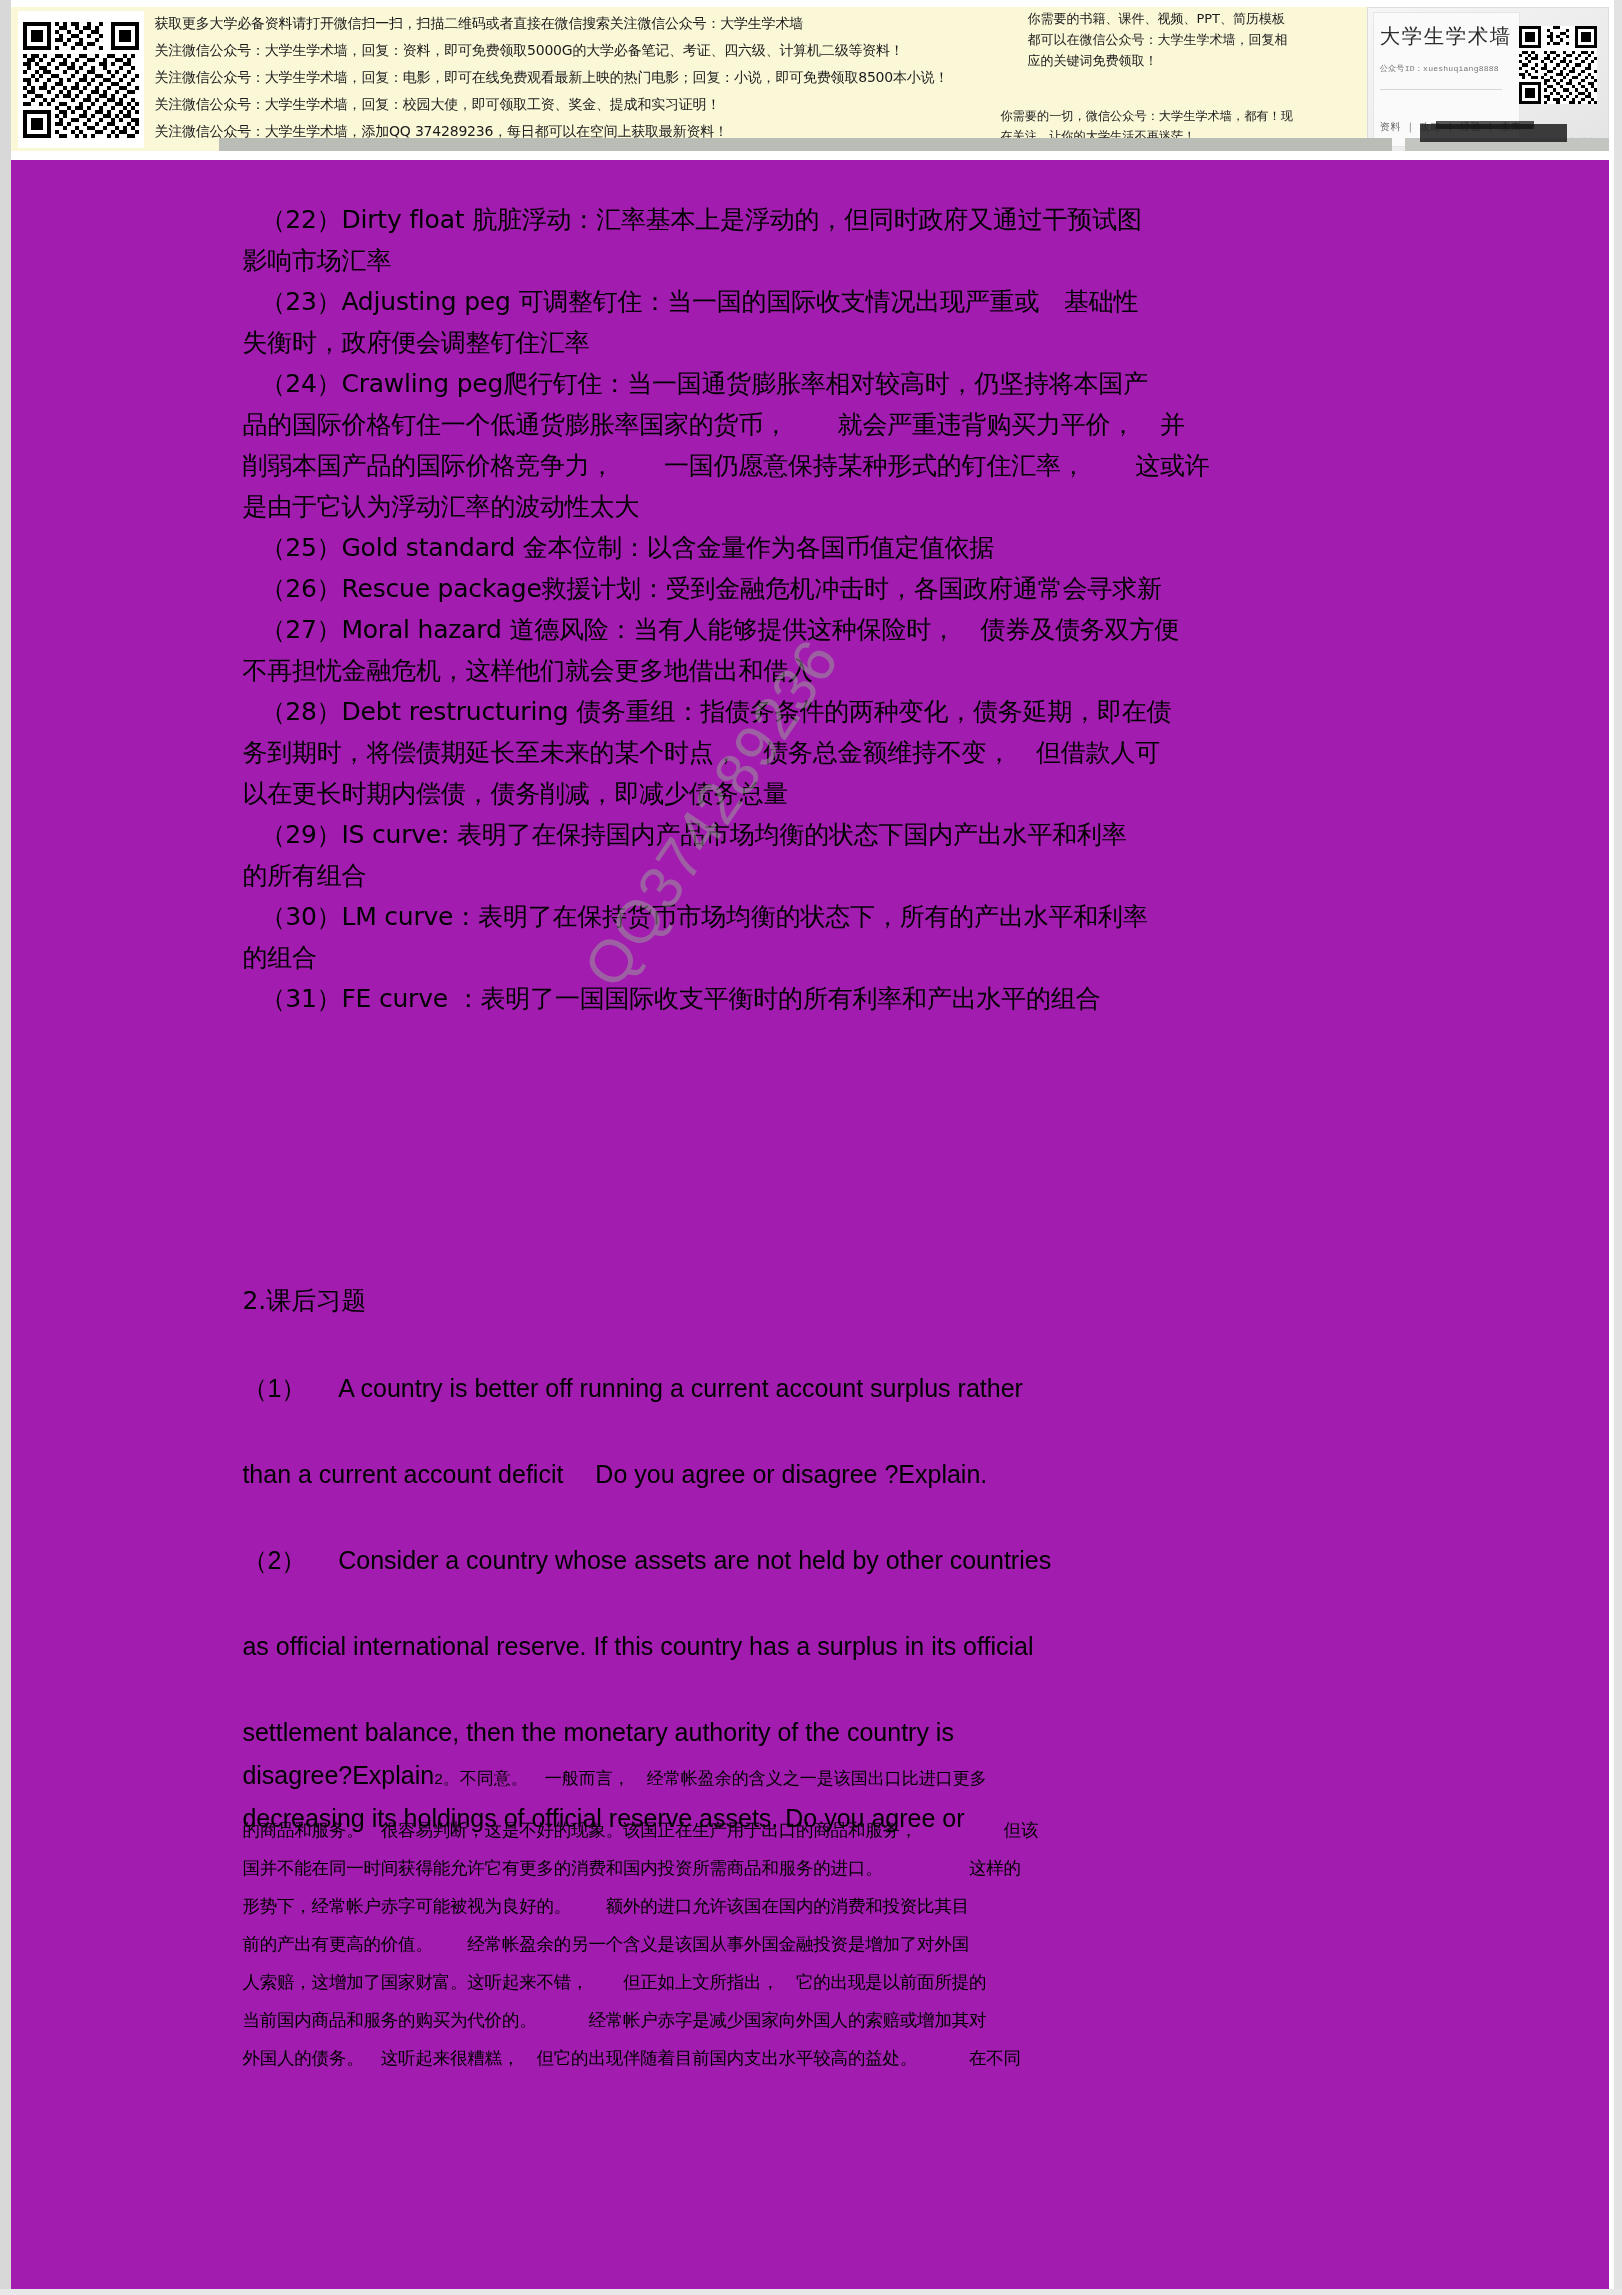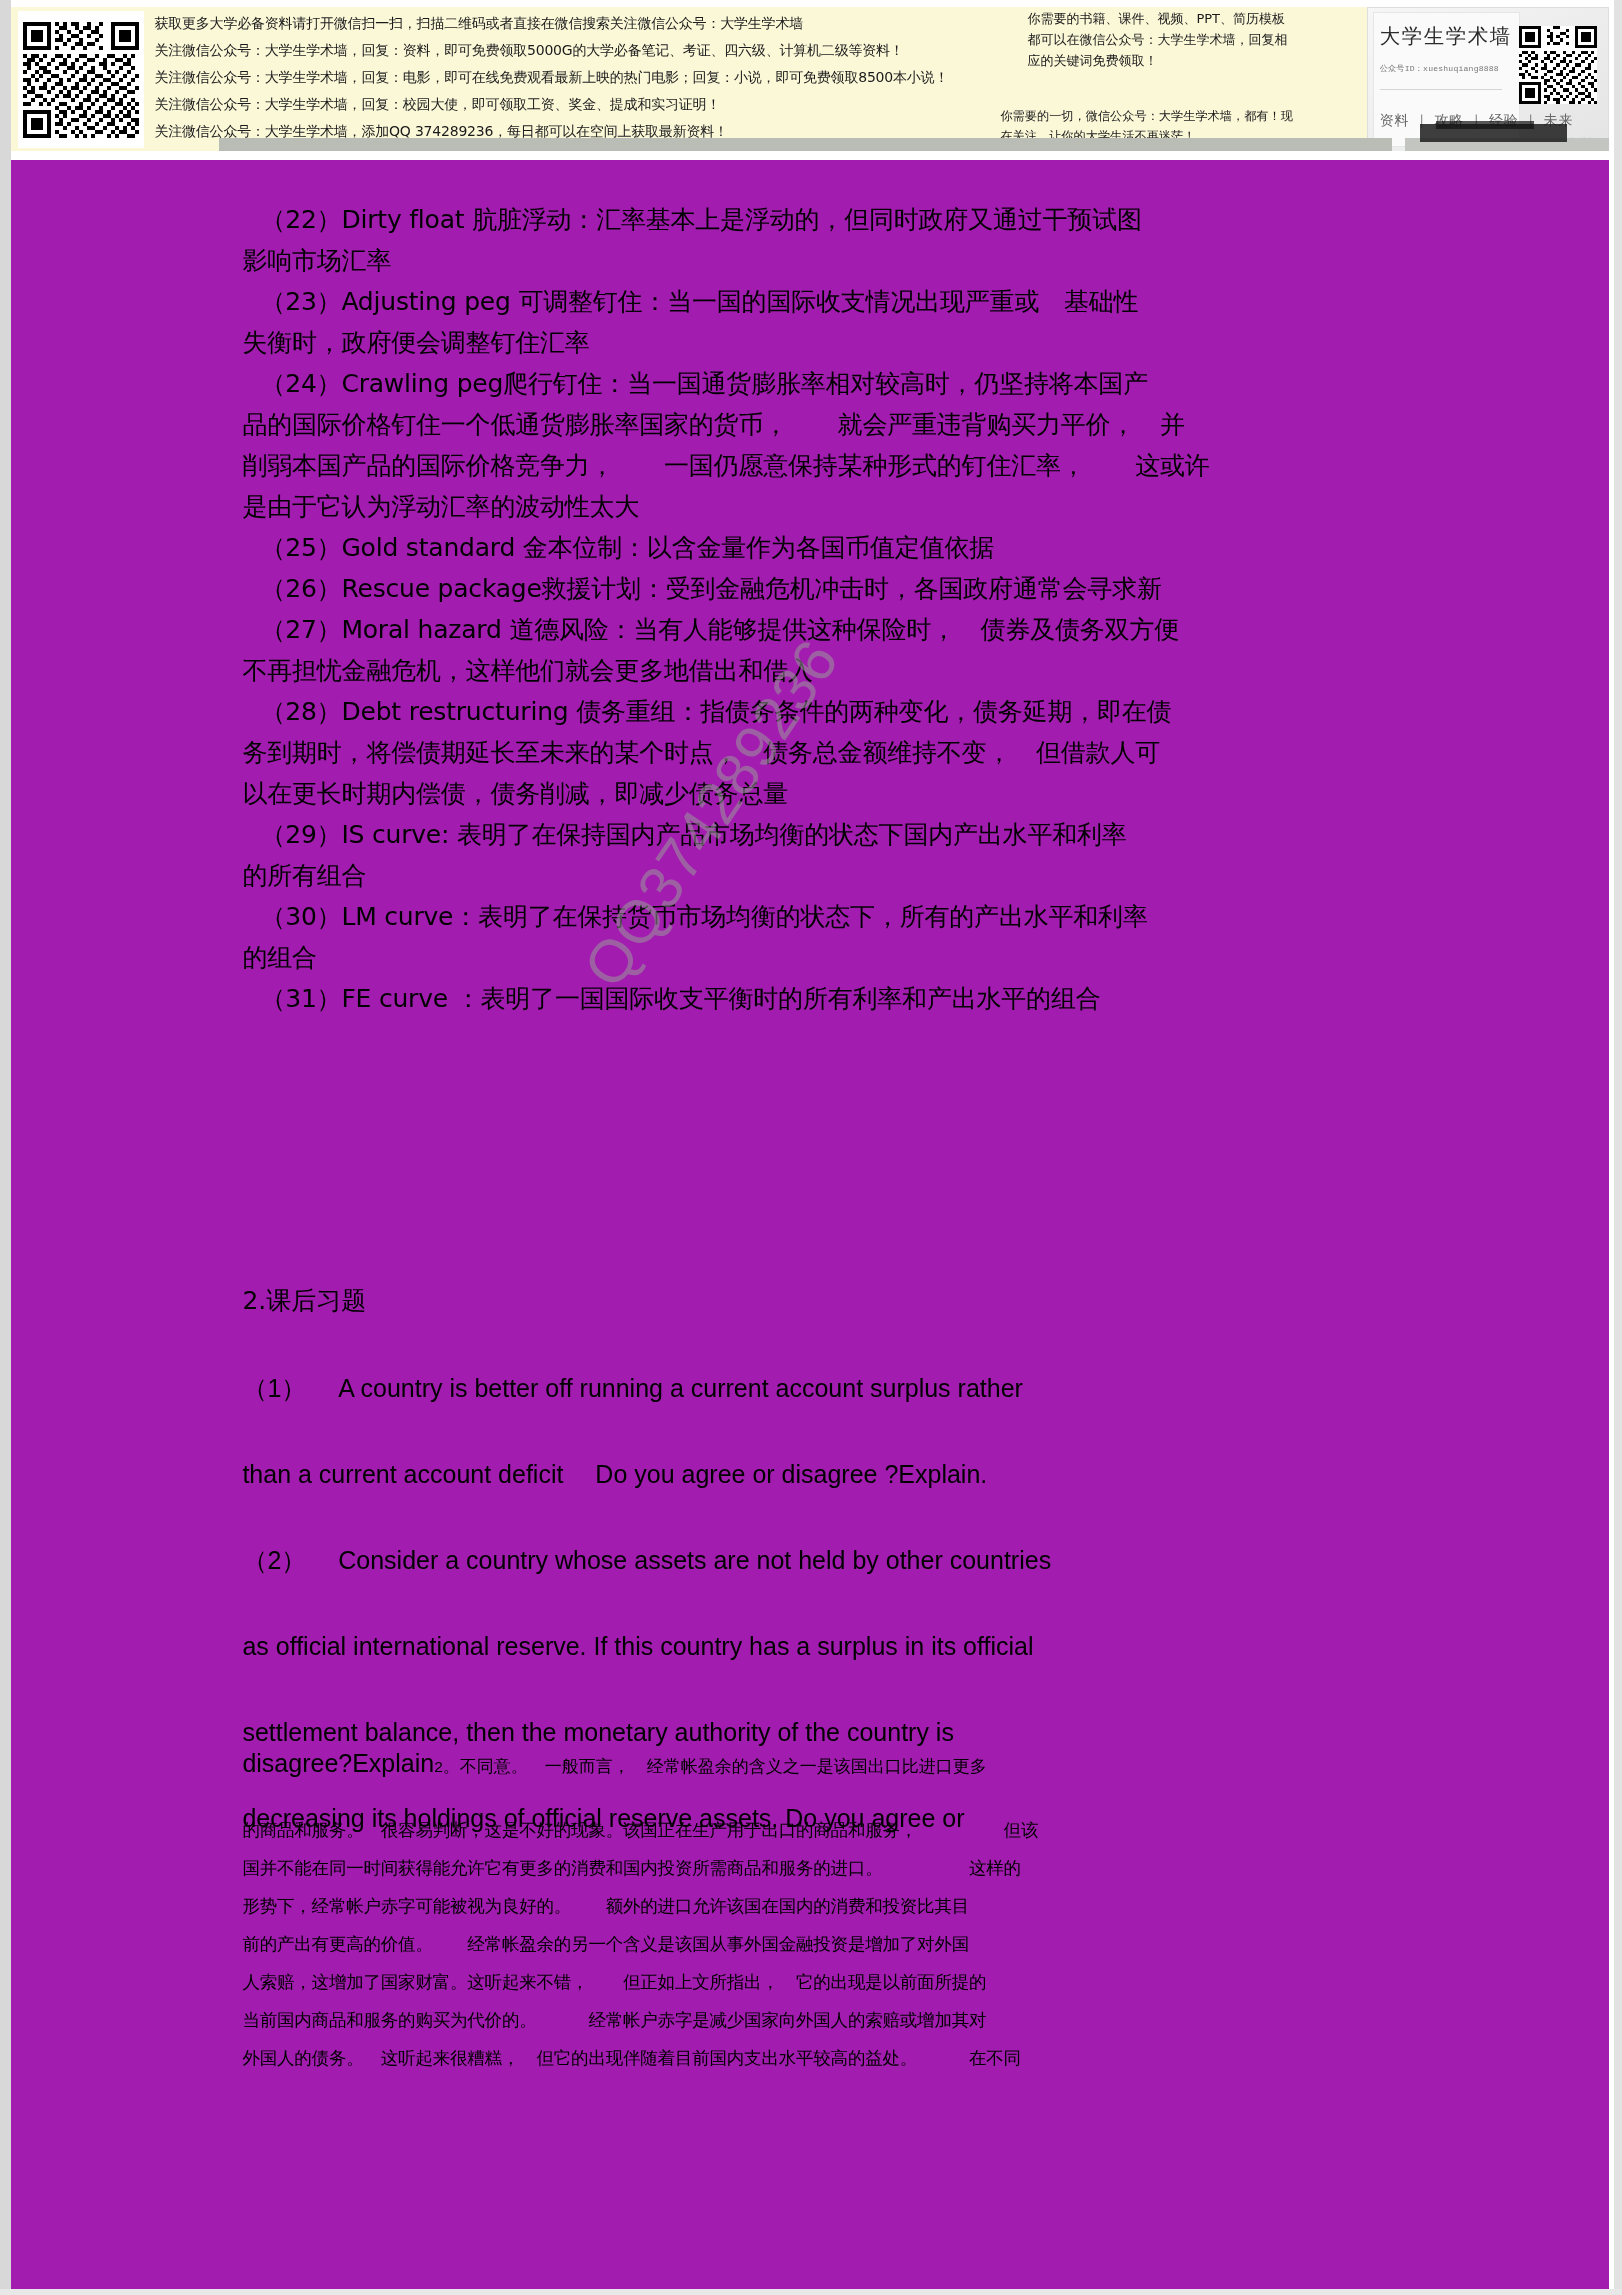--- a/index.html
+++ b/index.html
@@ -142,22 +142,22 @@
     font-family: Liberation Mono, monospace;
   }
   .card-rule {
     position: absolute;
     left: 11.4px; top: 81px;
     width: 122px; height: 0.8px;
     background: #d5d5d5;
   }
   .card-tags {
     position: absolute;
-    left: 11.4px; top: 104px;
-    font-size: 14px;
+    left: 11.4px; top: 112px;
+    font-size: 10px;
     color: #666666;
     letter-spacing: 0.8px;
     font-family: "DejaVu Sans", "Liberation Sans", sans-serif;
   }
   .card-qr {
     position: absolute;
     right: 11.4px; top: 18px;
     width: 78px; height: 78px;
     background: #ffffff;
   }
@@ -249,21 +249,21 @@
     font-family: "Liberation Sans", "DejaVu Sans", sans-serif;
   }
   .qa-block p { margin: 0; }
 
   .answer-lead {
     position: absolute;
     left: 231px;
     top: 1572px;
     width: 1156px;
     font-size: 25px;
-    line-height: 62px;
+    line-height: 86px;
     color: #000000;
     font-family: "Liberation Sans", "DejaVu Sans", sans-serif;
   }
   .answer-lead .cn {
     font-size: 17px;
     font-family: "DejaVu Sans", "Liberation Sans", sans-serif;
   }
   .answer-lead .sup {
     font-size: 15.5px;
     vertical-align: baseline;

